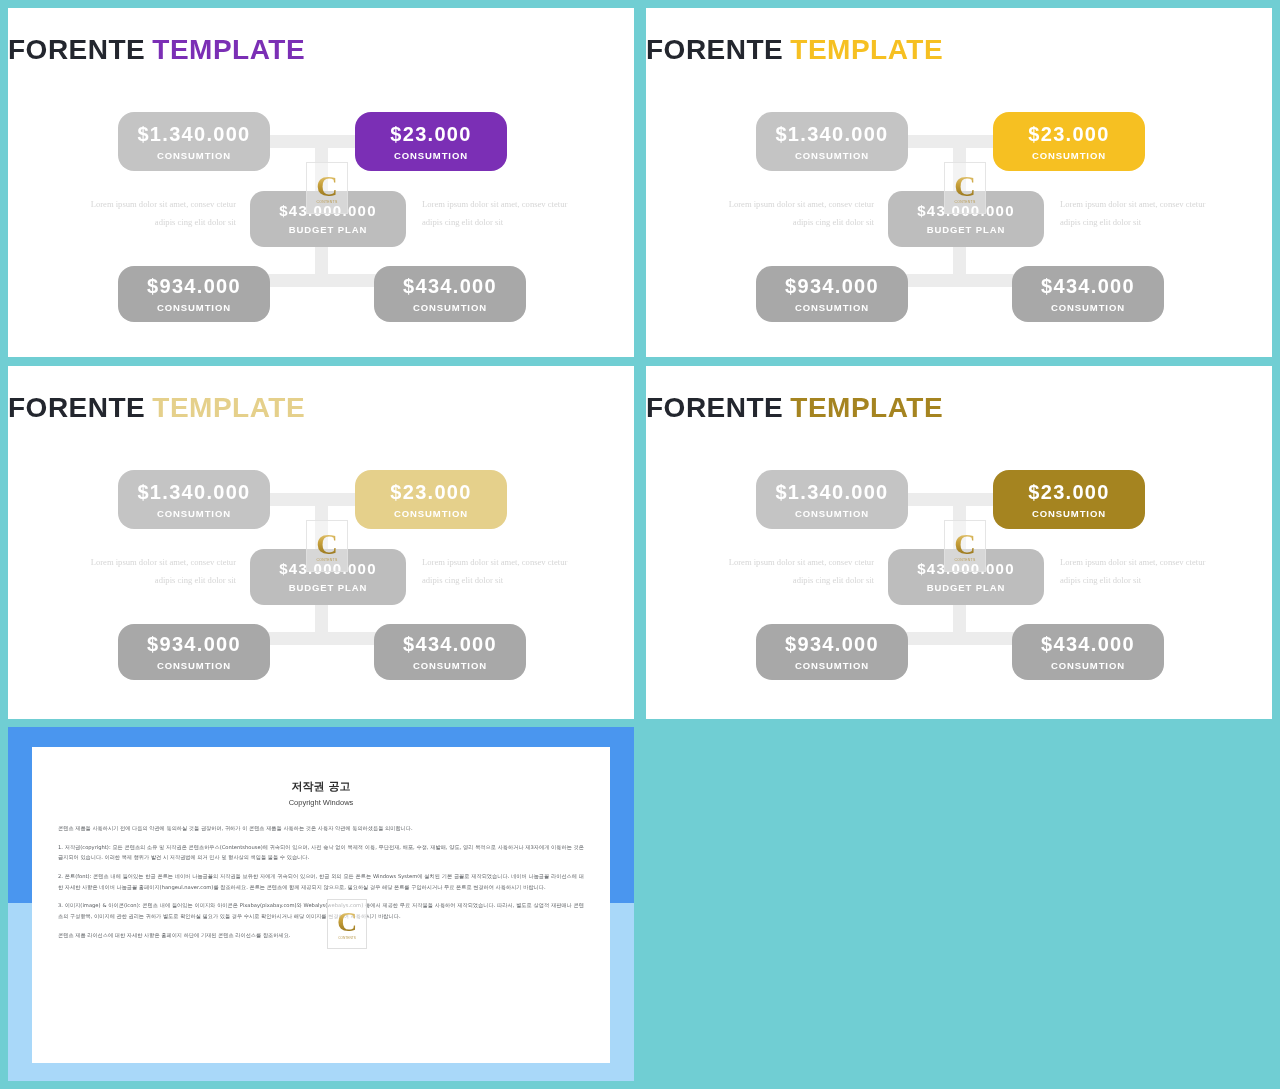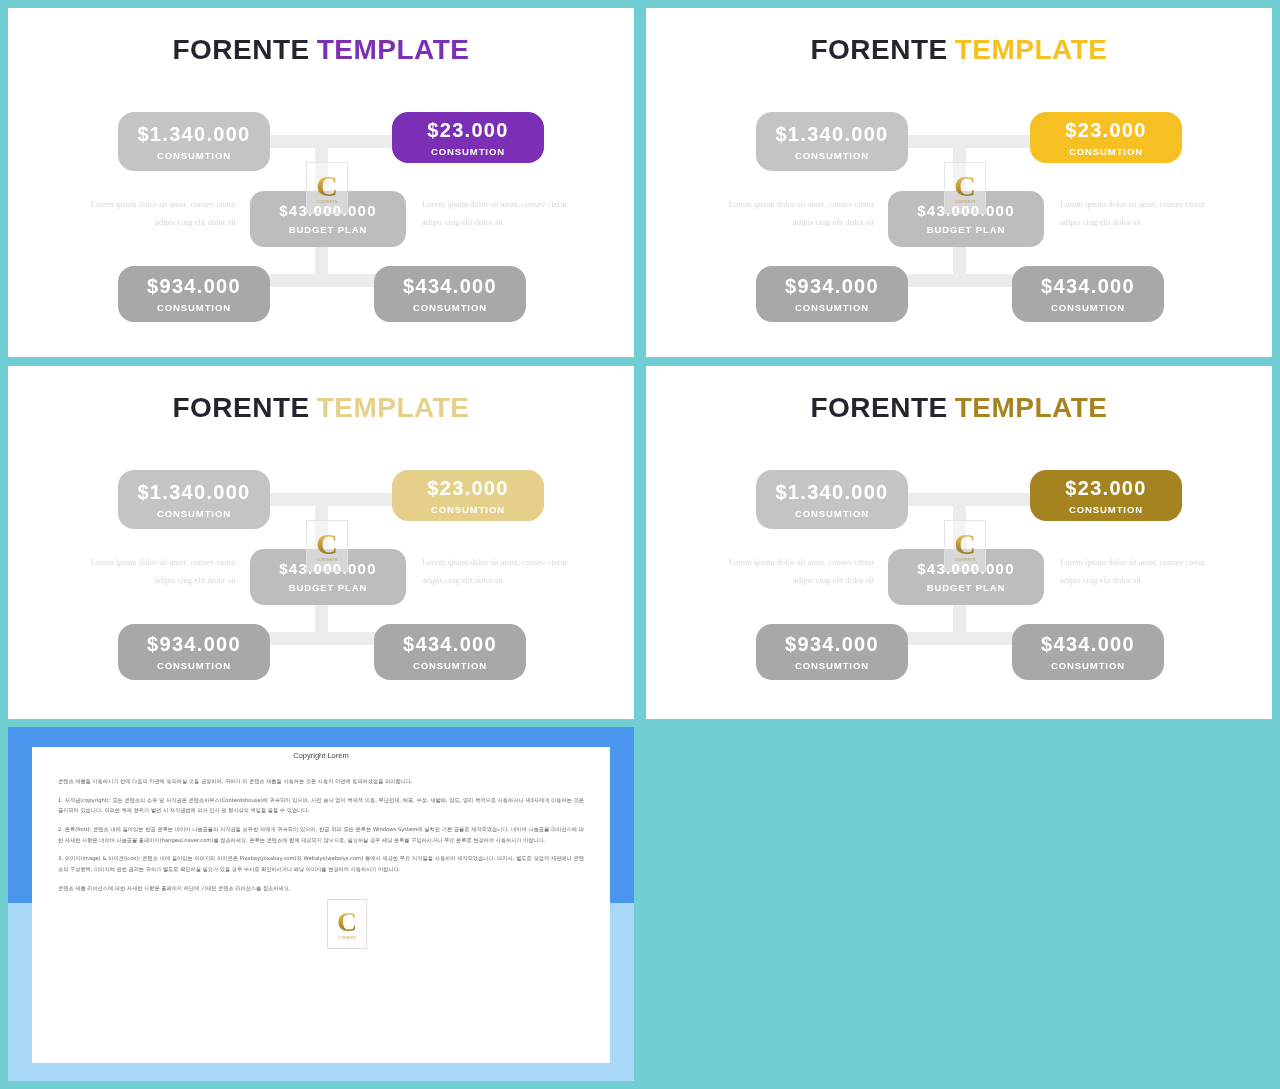--- a/index.html
+++ b/index.html
@@ -24,21 +24,20 @@
   .s2{ left:646px; top:8px;   width:626px; height:349px; }
   
   .s3{ left:8px;   top:366px; width:626px; height:353px; }
   .s4{ left:646px; top:366px; width:626px; height:353px; }
 
   
   .title{
     position:absolute;
     left:0; right:0;
     top:26px;
-    text-align:center;
     font-size:28px;
     font-weight:bold;
     letter-spacing:0.5px;
     white-space:nowrap;
     font-family:"Liberation Sans", sans-serif;
   }
   .title .w1{ color:#23262e; }
   .title .w2{ margin-left:7px; }
 
   
@@ -82,21 +81,21 @@
   }
   .box .label{
     margin-top:5px;
     font-size:9.5px;
     font-weight:bold;
     letter-spacing:0.9px;
     color:#ffffff;
   }
 
   .box-tl{ left:110px; top:26px;  width:152px; height:59px; background:#c4c4c4; }
-  .box-tr{ left:384px; top:26px;  width:152px; height:51px;align-items:center; }
+  .box-tr{ left:347px; top:26px;  width:152px; height:59px;align-items:center; }
   .box-bl{ left:110px; top:180px; width:152px; height:56px; background:#a8a8a8; }
   .box-br{ left:366px; top:180px; width:152px; height:56px; background:#a8a8a8; }
   .box-center{
     left:242px; top:105px; width:156px; height:56px;
     background:#bdbdbd;
     border-radius:14px;
   }
   .box-center .amount{ font-size:15px; letter-spacing:1.3px; }
 
   
@@ -402,21 +401,22 @@
       </div>
     </div>
   </div>
 
   <div class="teal-block"></div>
 
   <div class="docpanel">
     <div class="frame-top"></div>
     <div class="frame-bot"></div>
     <div class="paper">
-      <div class="doc-subtitle">Copyright Lorem</div>
+      <div class="doc-title">저작권 공고</div>
+      <div class="doc-subtitle">Copyright Windows</div>
       <div class="doc-body">
         <p>콘텐츠 제품을 사용하시기 전에 다음의 약관에 동의하실 것을 권장하며, 귀하가 이 콘텐츠 제품을 사용하는 것은 사용자 약관에 동의하셨음을 의미합니다.</p>
         <p>1. 저작권(copyright): 모든 콘텐츠의 소유 및 저작권은 콘텐츠하우스(Contentshouse)에 귀속되어 있으며, 사전 승낙 없이 복제적 이용, 무단전재, 배포, 수정, 재발매, 양도, 영리 목적으로 사용하거나 제3자에게 이용하는 것은 금지되어 있습니다. 이러한 복제 행위가 발견 시 저작권법에 의거 민사 및 형사상의 책임을 물을 수 있습니다.</p>
         <p>2. 폰트(font): 콘텐츠 내에 들어있는 한글 폰트는 네이버 나눔글꼴의 저작권을 보유한 자에게 귀속되어 있으며, 한글 외의 모든 폰트는 Windows System에 설치된 기본 글꼴로 제작되었습니다. 네이버 나눔글꼴 라이선스에 대한 자세한 사항은 네이버 나눔글꼴 홈페이지(hangeul.naver.com)를 참조하세요. 폰트는 콘텐츠에 함께 제공되지 않으므로, 필요하실 경우 해당 폰트를 구입하시거나 무료 폰트로 변경하여 사용하시기 바랍니다.</p>
         <p>3. 이미지(image) &amp; 아이콘(icon): 콘텐츠 내에 들어있는 이미지와 아이콘은 Pixabay(pixabay.com)와 Webalys(webalys.com) 등에서 제공한 무료 저작물을 사용하여 제작되었습니다. 따라서, 별도로 상업적 재판매나 콘텐츠의 구성항목, 이미지에 관한 권리는 귀하가 별도로 확인하실 필요가 있을 경우 수시로 확인하시거나 해당 이미지를 변경하여 사용하시기 바랍니다.</p>
         <p>콘텐츠 제품 라이선스에 대한 자세한 사항은 홈페이지 하단에 기재된 콘텐츠 라이선스를 참조하세요.</p>
       </div>
       <div class="doc-watermark">
         <span class="c">C</span>
         <span class="sub">CONTENTS</span>

